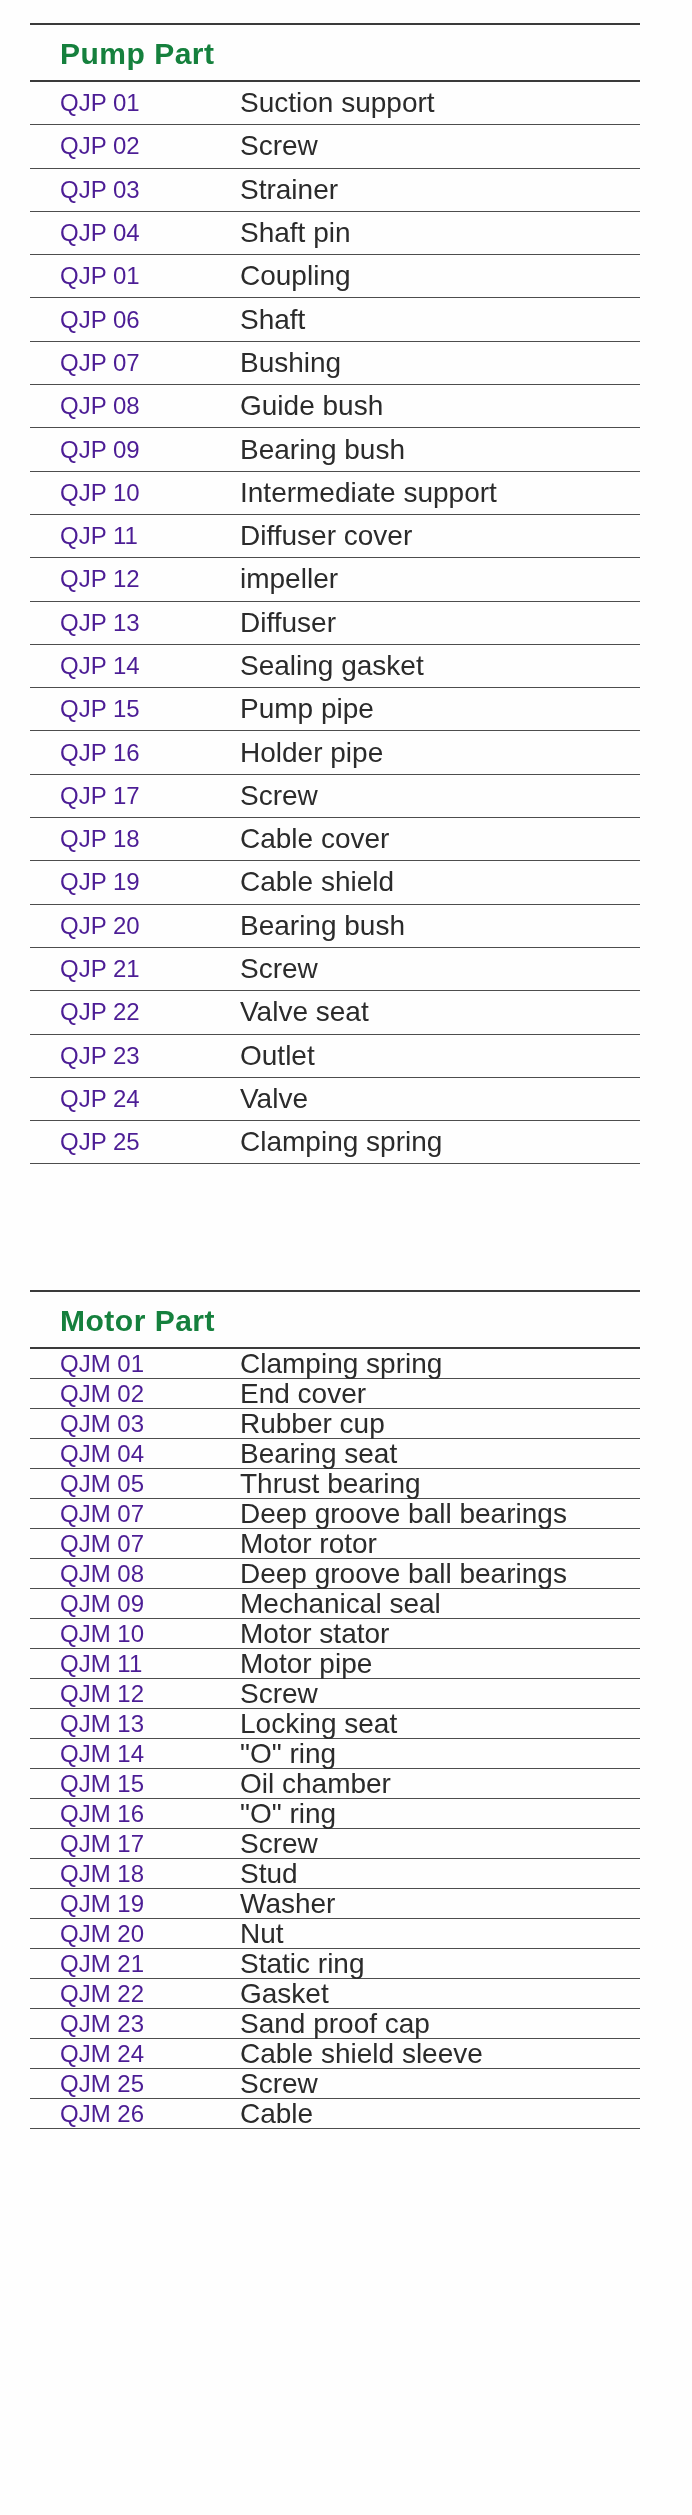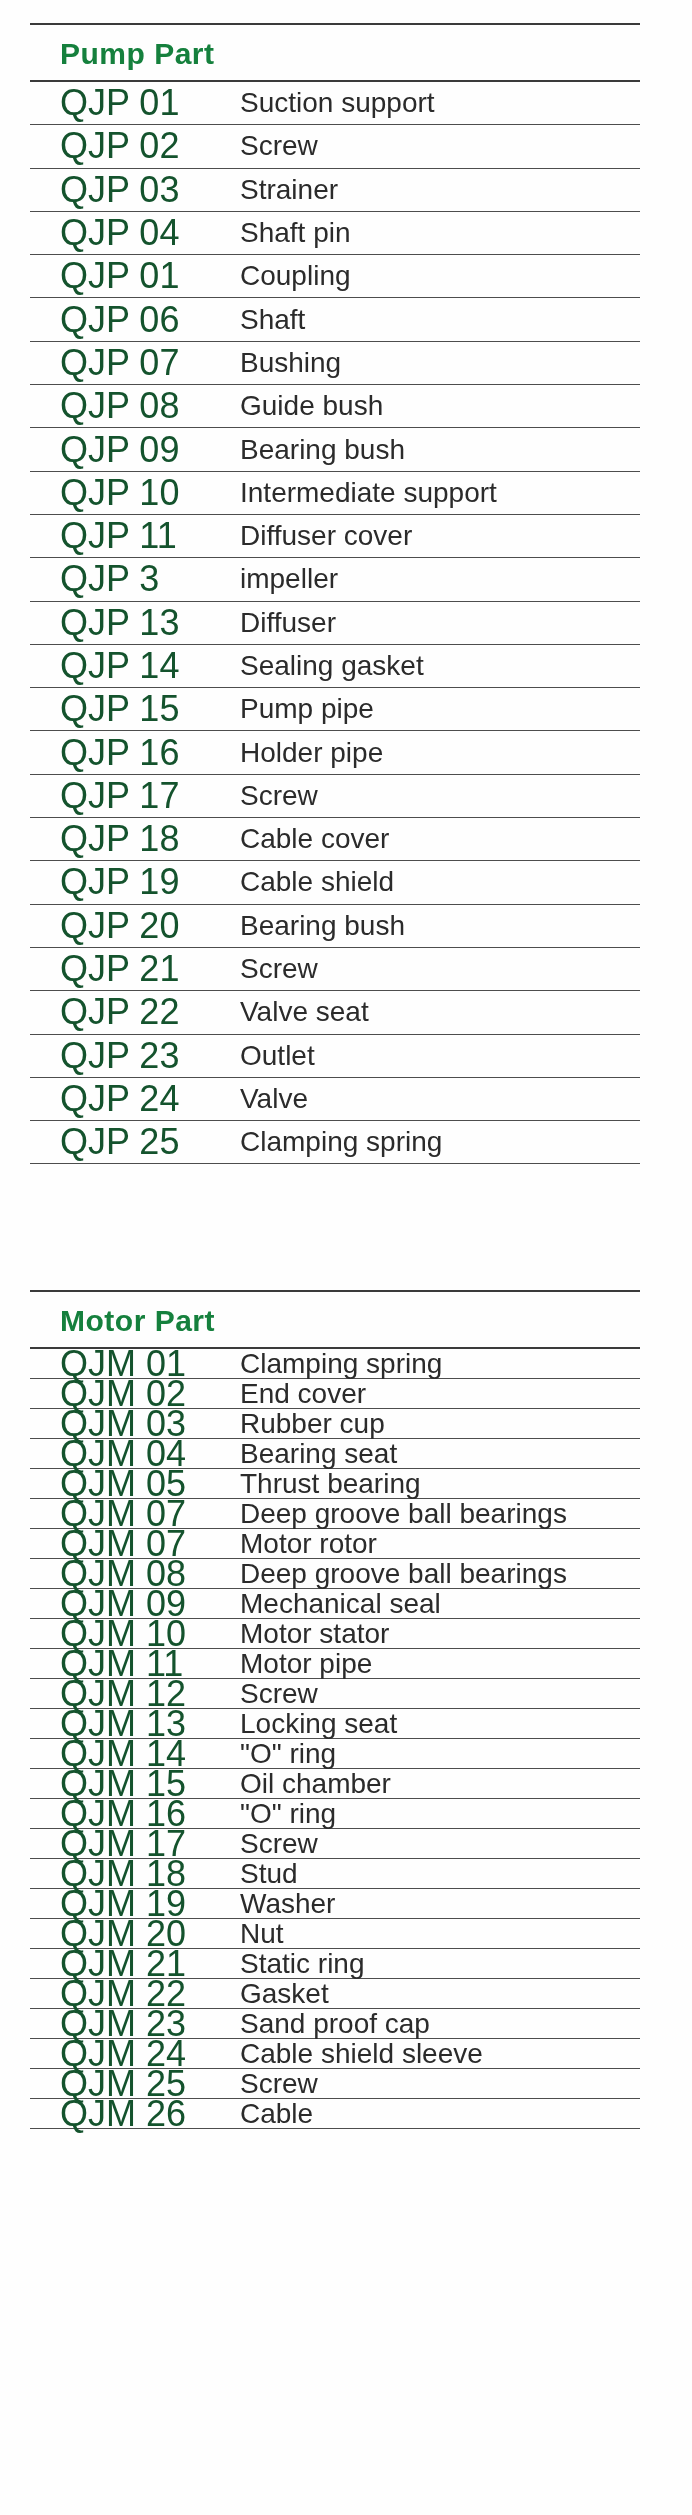--- a/index.html
+++ b/index.html
@@ -40,22 +40,22 @@
     align-items: center;
     border-bottom: 1px solid #4d4d4d;
     width: 100%;
   }
   .pump-rows .row { height: 43.3px; }
   .motor-rows .row { height: 30px; }
   .cell-code {
     box-sizing: border-box;
     width: 210px;
     padding-left: 30px;
-    font-size: 36px;
-    color: #14532d;
+    font-size: 24px;
+    color: #4c1d95;
     white-space: nowrap;
   }
   .cell-name {
     flex: 1;
     font-size: 28px;
     color: #2b2b2b;
     white-space: nowrap;
   }
 </style>
 </head>
@@ -104,21 +104,21 @@
         </div>
         <div class="row">
           <span class="cell-code">QJP 10</span>
           <span class="cell-name">Intermediate support</span>
         </div>
         <div class="row">
           <span class="cell-code">QJP 11</span>
           <span class="cell-name">Diffuser cover</span>
         </div>
         <div class="row">
-          <span class="cell-code">QJP 3</span>
+          <span class="cell-code">QJP 12</span>
           <span class="cell-name">impeller</span>
         </div>
         <div class="row">
           <span class="cell-code">QJP 13</span>
           <span class="cell-name">Diffuser</span>
         </div>
         <div class="row">
           <span class="cell-code">QJP 14</span>
           <span class="cell-name">Sealing gasket</span>
         </div>

